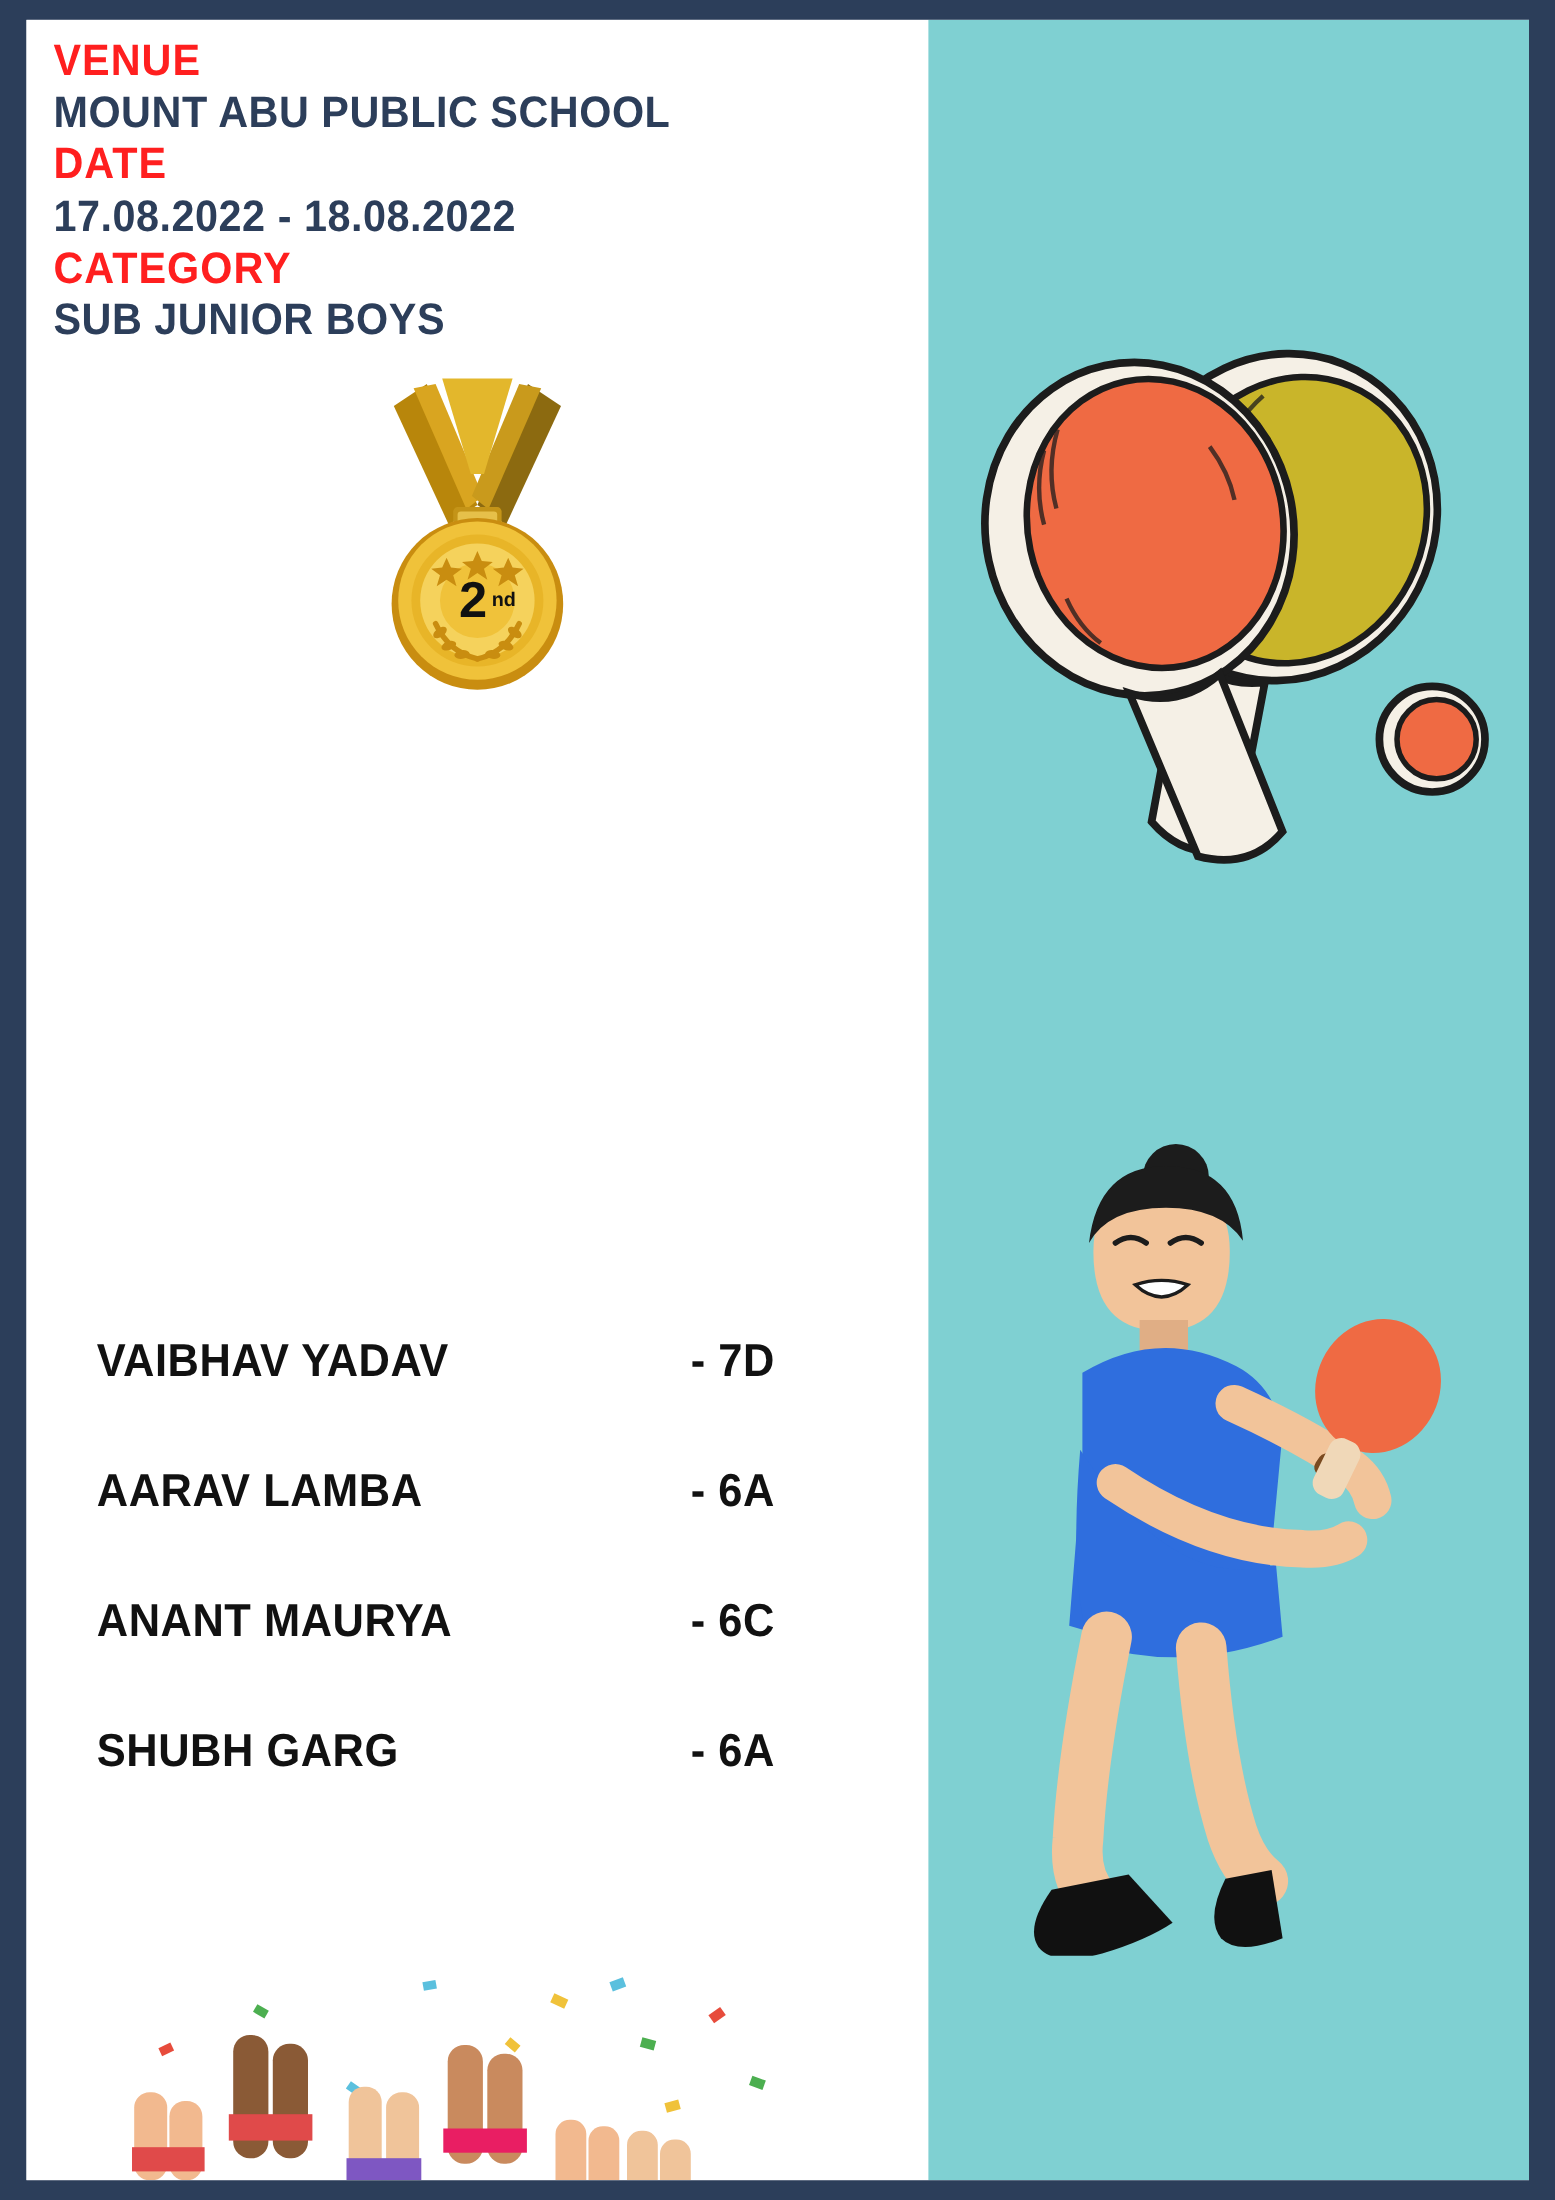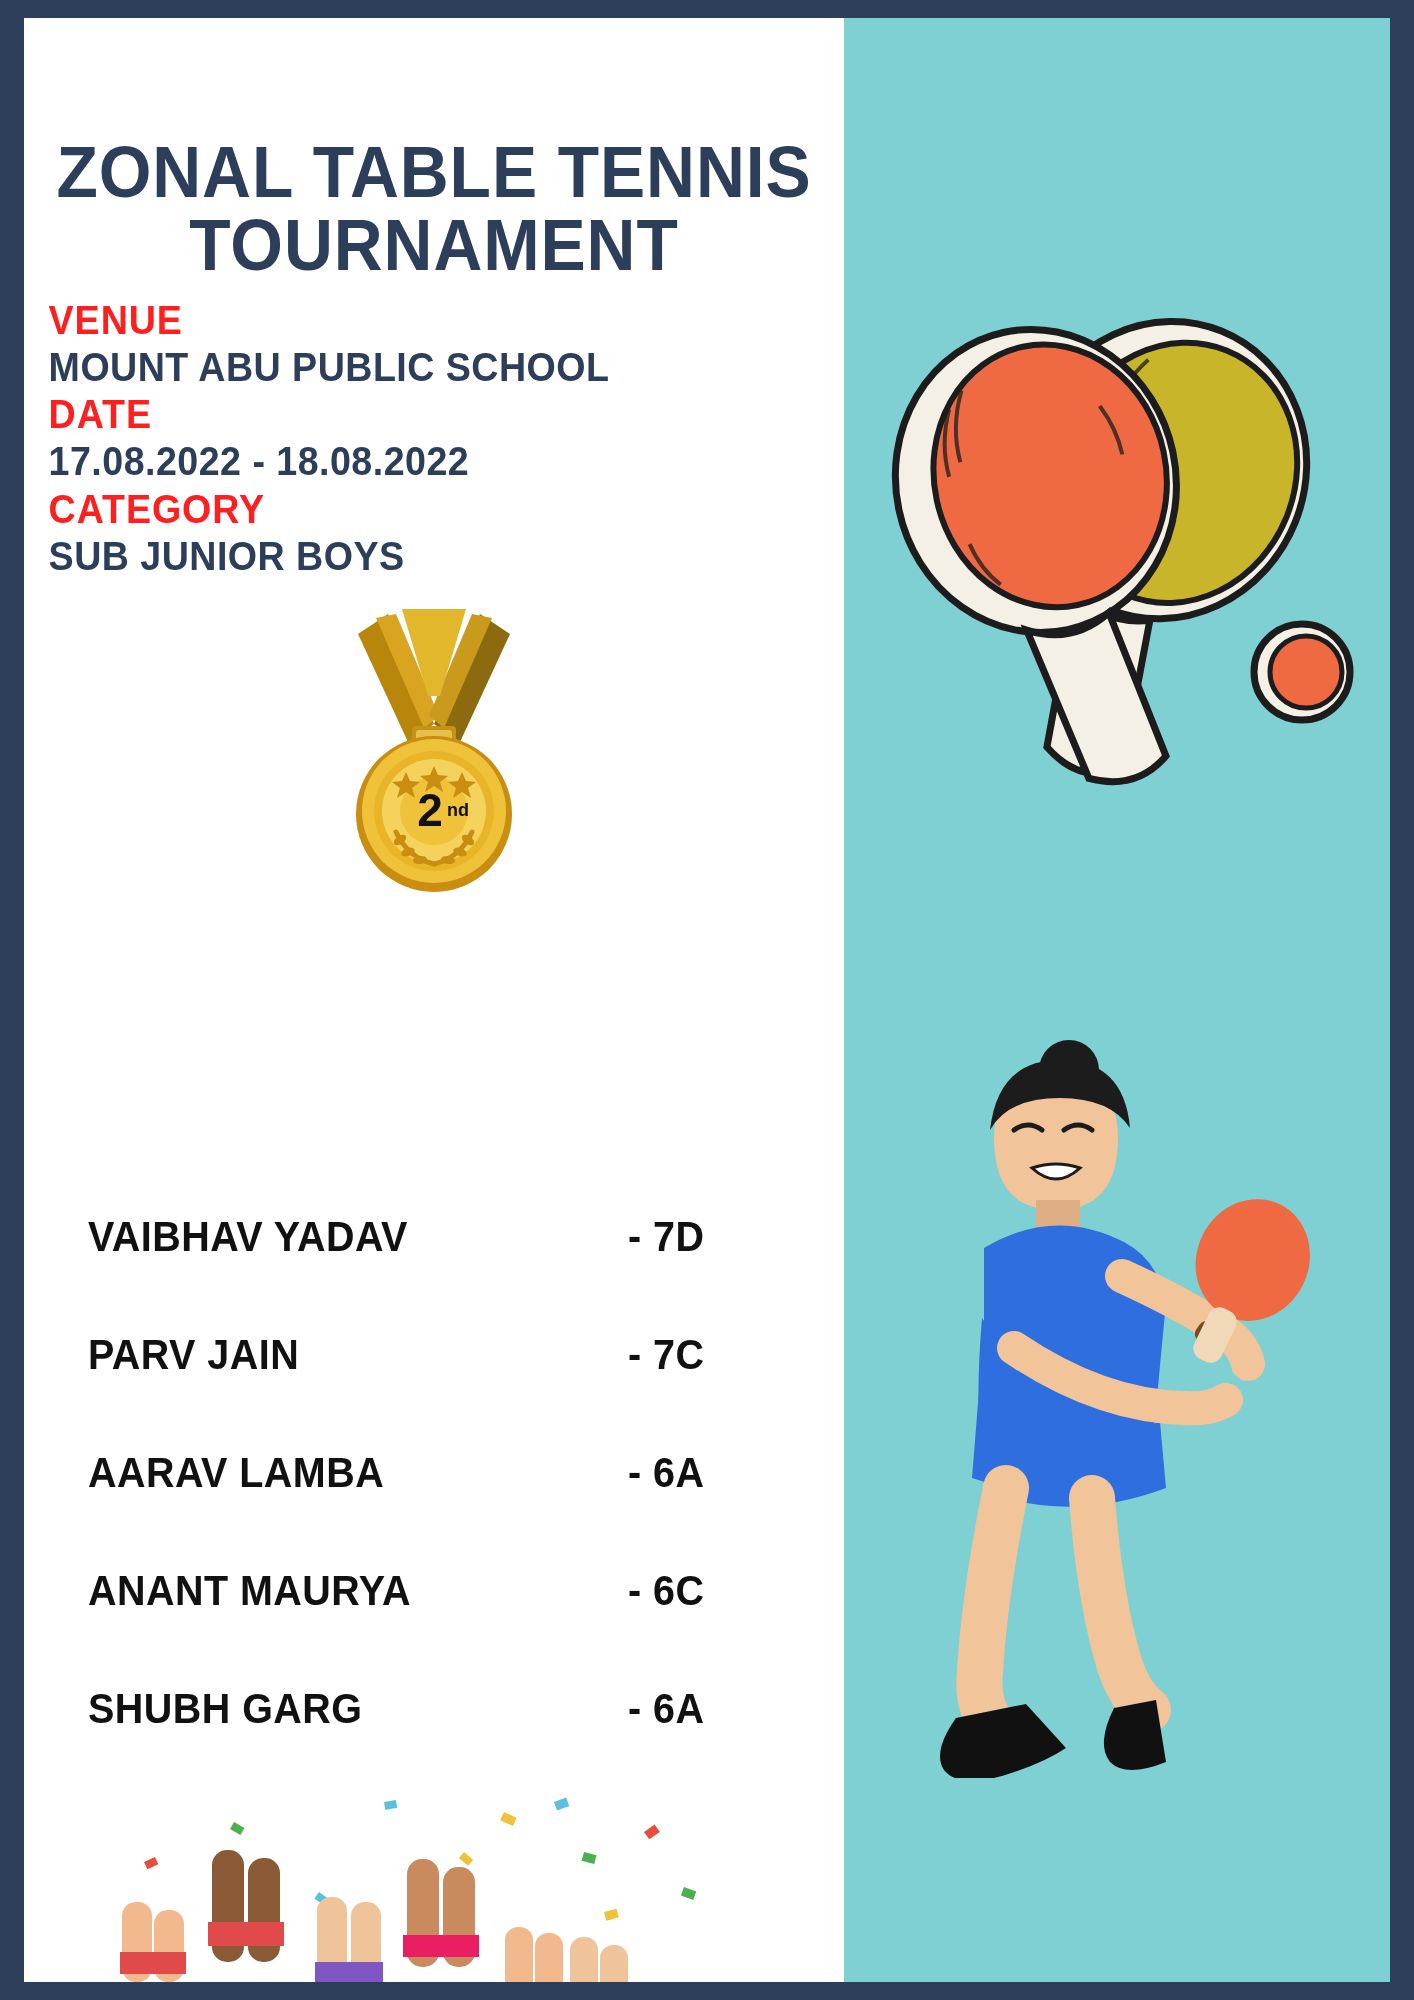--- a/index.html
+++ b/index.html
@@ -113,23 +113,20 @@
     height:190px;
   }
 </style>
 </head>
 <body>
 
 <div class="poster">
 
   <div class="left">
 
-    <div class="title-block">
-      <div class="title">ZONAL TABLE TENNIS TOURNAMENT</div>
-    </div>
 
     <div class="info">
       <div class="lbl">VENUE</div>
       <div class="val">MOUNT ABU PUBLIC SCHOOL</div>
       <div class="lbl">DATE</div>
       <div class="val">17.08.2022 - 18.08.2022</div>
       <div class="lbl">CATEGORY</div>
       <div class="val">SUB JUNIOR BOYS</div>
     </div>
 
@@ -169,24 +166,20 @@
 
         <text x="146" y="222" font-family="Liberation Sans, sans-serif" font-size="46" font-weight="bold" fill="#111" text-anchor="middle">2</text>
         <text x="174" y="212" font-family="Liberation Sans, sans-serif" font-size="18" font-weight="bold" fill="#111" text-anchor="middle">nd</text>
       </svg>
     </div>
 
     <div class="names">
       <div class="name-row">
         <div class="nm">VAIBHAV YADAV</div>
         <div class="cls">- 7D</div>
-      </div>
-      <div class="name-row">
-        <div class="nm">PARV JAIN</div>
-        <div class="cls">- 7C</div>
       </div>
       <div class="name-row">
         <div class="nm">AARAV LAMBA</div>
         <div class="cls">- 6A</div>
       </div>
       <div class="name-row">
         <div class="nm">ANANT MAURYA</div>
         <div class="cls">- 6C</div>
       </div>
       <div class="name-row">

